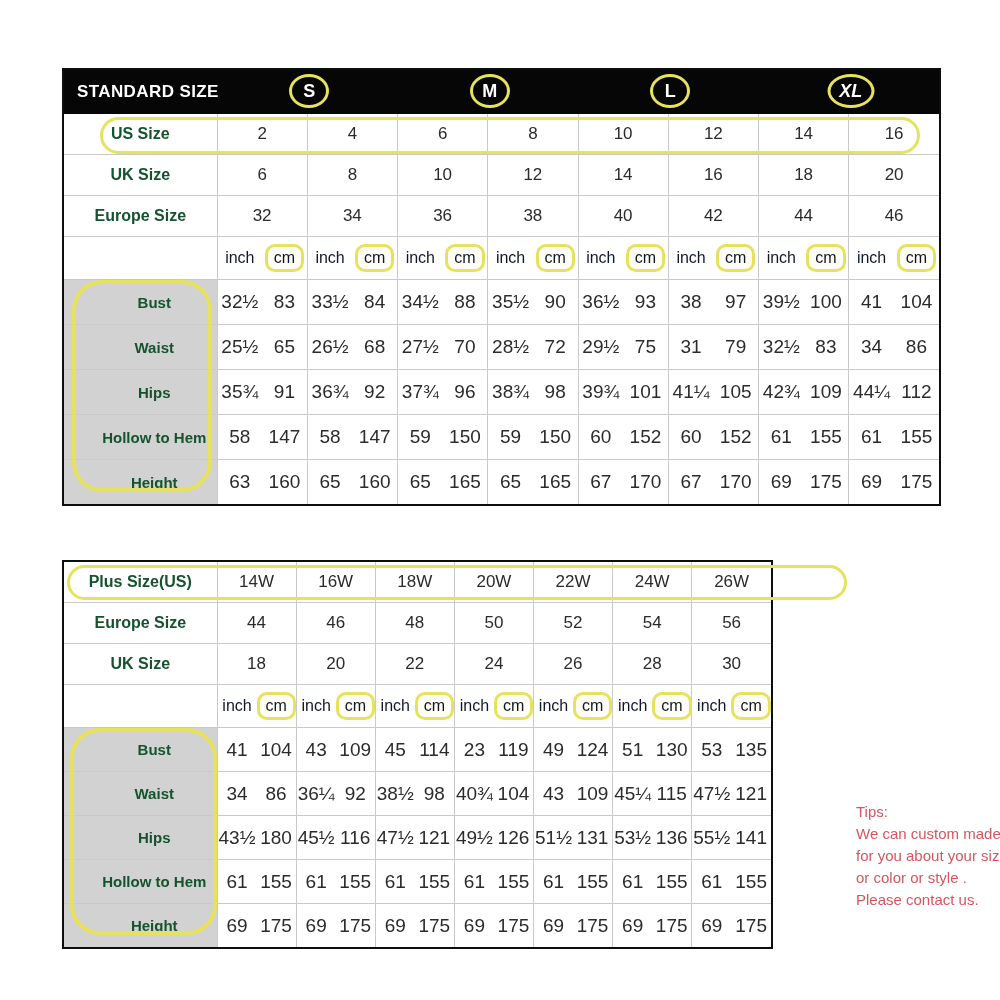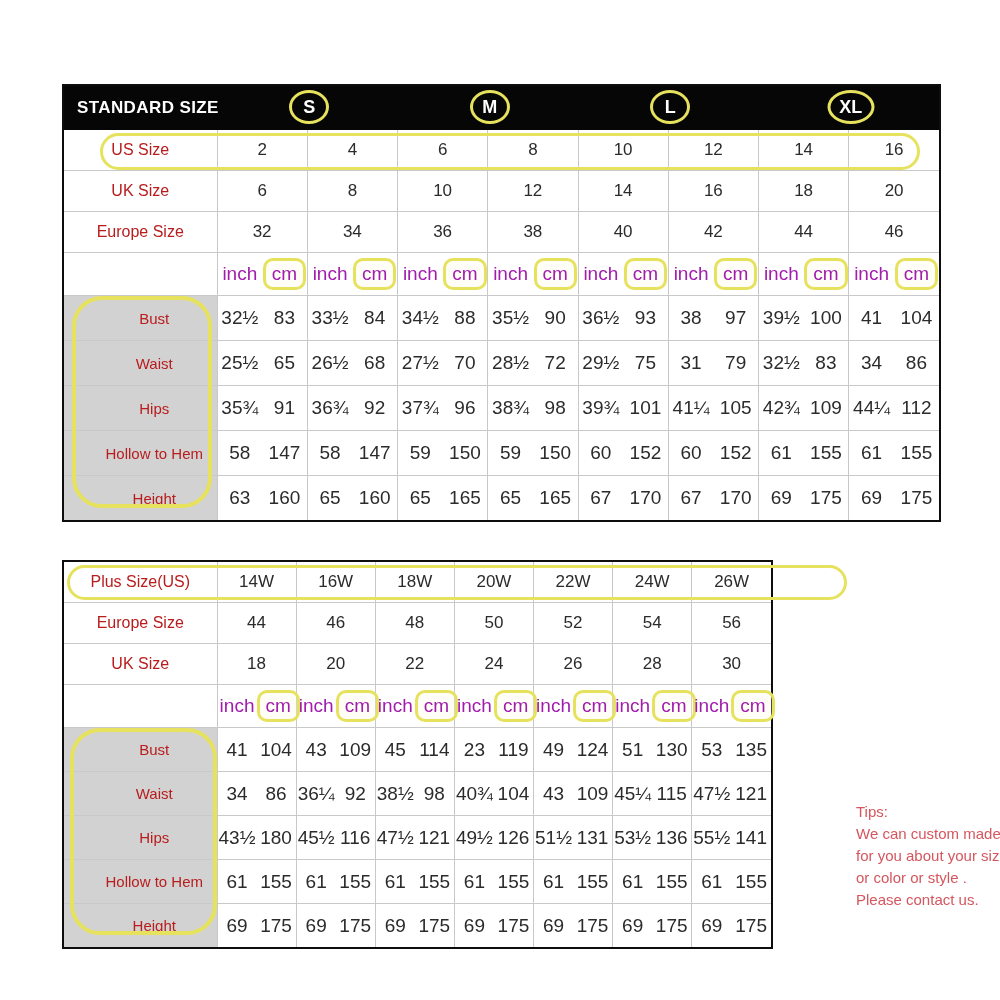--- a/index.html
+++ b/index.html
@@ -1,38 +1,38 @@
 <!DOCTYPE html>
 <html><head>
 <meta charset="utf-8">
 <style>
   html,body{margin:0;padding:0;background:#ffffff;}
   #canvas{
     position:relative;width:1000px;height:1000px;background:#fff;
     font-family:"Liberation Sans", sans-serif;color:#2b2b2b;overflow:hidden;
   }
   .tbl-wrap{position:absolute;border:2px solid #0d0d0d;background:#fff;box-sizing:border-box;}
-  #wrap1{left:62px;top:84px;width:879px;}
+  #wrap1{left:62px;top:68px;width:879px;}
   #wrap2{left:62px;top:533px;width:711px;margin-top:27px;}
   .black-bar{position:relative;height:44px;background:var(--header-bg);}
   .bar-title{color:var(--header-text);font-weight:bold;font-size:17px;line-height:44px;
     padding-left:13px;letter-spacing:.4px;}
   .size-badge{position:absolute;top:4px;height:34px;border:3px solid var(--yl);
     border-radius:50%;display:flex;align-items:center;justify-content:center;
     color:#fff;font-weight:bold;font-size:18px;transform:translateX(-50%);box-sizing:border-box;}
   table{width:100%;border-collapse:collapse;table-layout:fixed;}
   td{border-bottom:1px solid var(--grid);text-align:center;vertical-align:middle;
      padding:0;color:var(--txt);overflow:visible;}
   tr:last-child td{border-bottom:none;}
-  td.lbl{border-right:1px solid var(--grid);font-weight:normal;color:#b91c1c;font-size:16px;}
+  td.lbl{border-right:1px solid var(--grid);font-weight:bold;color:#14532d;font-size:16px;}
   td.mlbl{font-size:15px;}
   td.gray{background:var(--laber-bg);padding-left:28px;}
   td.val{border-right:1px solid var(--grid);font-size:17px;}
   td.val:last-child{border-right:none;}
-  td.unit{font-size:19px;color:#a21caf;}
+  td.unit{font-size:16px;color:#0f172a;}
   td.cmcell{border-right:1px solid var(--grid);}
   td.cmcell:last-child{border-right:none;}
   td.mval{font-size:19px;}
   td.cmv{border-right:1px solid var(--grid);}
   td.cmv:last-child{border-right:none;}
   .size-row td{height:40px;}
   .units-row td{height:42px;}
   #wrap1 .measure-row td{height:44px;}
   #wrap2 .measure-row td{height:43px;}
   .cmbox{display:inline-block;border:3px solid var(--yl);border-radius:10px;
@@ -48,21 +48,21 @@
     line-height:22px;white-space:nowrap;}
 </style>
 </head>
 <body>
 
 <div id="canvas" style="--yl: #e6e25e; --header-bg: #060606; --header-text: #ffffff; --laber-bg: #d2d2d2; --grid: #c9c9c9; --txt: #2b2b2b; --tips: #d5565e;">
 
   <div id="wrap1" class="tbl-wrap">
     <div class="black-bar">
       <span class="bar-title">STANDARD SIZE</span>
-      <span id="badges"><span class="size-badge" style="left: 245.25px; width: 40px;">S</span><span class="size-badge" style="left: 425.75px; width: 40px;">M</span><span class="size-badge" style="left: 606.25px; width: 40px;">L</span><span class="size-badge" style="left: 786.75px; width: 47px;">XL</span></span>
+      <span id="badges"><span class="size-badge" style="left: 245.25px; width: 40px;">S</span><span class="size-badge" style="left: 425.75px; width: 40px;">M</span><span class="size-badge" style="left: 606.25px; width: 40px;">L</span><span class="size-badge" style="left: 786.75px; width: 47px; font-style: italic;">XL</span></span>
     </div>
     <table>
       <colgroup id="cg1">
           <col style="width: 153px;">
           <col>
           <col>
           <col>
           <col>
           <col>
           <col>

